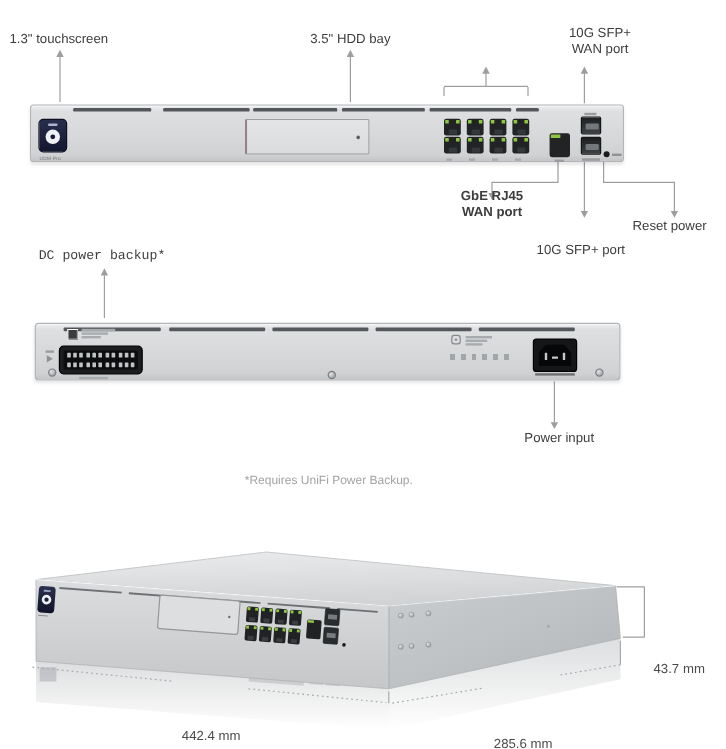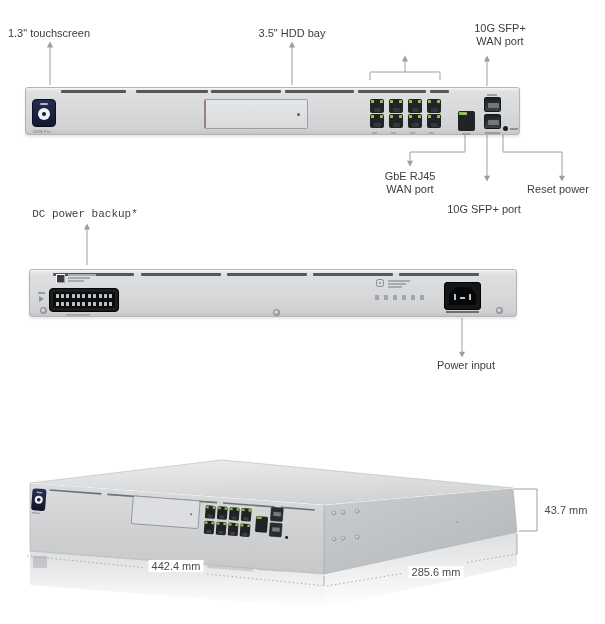--- a/index.html
+++ b/index.html
@@ -2,21 +2,21 @@
 <html><head>
 <meta charset="utf-8">
 <style>
   html,body{margin:0;padding:0;background:#fff;}
   #stage{position:relative;width:605px;height:624px;background:#fff;overflow:hidden;
          font-family:"Liberation Sans",sans-serif;}
   .callout-label{position:absolute;font-size:11px;line-height:13px;color:#3d3d3d;
                  text-align:center;transform:translateX(-50%);white-space:nowrap;z-index:3;}
   .muted{color:#a3a3a3;}
   .dim-label{position:absolute;font-size:11px;color:#4a4a4a;white-space:nowrap;z-index:3;
-             background:#fff;padding:0 3px;transform:translateX(-50%);}
+             background:#fff;padding:0 3px;transform:translateX(-50%);margin-top:48px;}
   svg.overlay{position:absolute;left:0;top:0;z-index:0;pointer-events:none;}
 
   
   .panel{position:absolute;z-index:1;border:1px solid #b3b5b8;border-radius:3px;
          background:linear-gradient(180deg,#eceeef 0%,#dddfe1 10%,#d6d8da 55%,#cfd1d3 90%,#c3c5c7 100%);
          box-shadow:inset 0 1px 0 #f3f4f5, 0 2px 3px rgba(0,0,0,.10);}
   #front-panel{left:25px;top:87px;width:493px;height:46px;}
   #rear-panel{left:29px;top:269px;width:486px;height:46px;}
   .vent{position:absolute;top:2px;height:2.5px;background:#54575b;border-radius:1px;}
   #rear-panel .vent{top:3px;}
@@ -215,28 +215,29 @@
       </g>
     </g>
   </svg>
 
   <div class="callout-label" style="left:49px;top:27px;">1.3" touchscreen</div>
   <div class="callout-label" style="left:292px;top:27px;">3.5" HDD bay</div>
   <div class="callout-label" style="left:500px;top:22px;">
     <div>10G SFP+</div>
     <div>WAN port</div>
   </div>
-  <div class="callout-label" style="left:410px;top:170px;">
+  <div class="callout-label" style="left:410px;top:158px;font-weight:bold;">
     <div>GbE RJ45</div>
     <div>WAN port</div>
   </div>
   <div class="callout-label" style="left:484px;top:183px;margin-top:20px;">10G SFP+ port</div>
   <div class="callout-label" style="left:558px;top:183px;">Reset power</div>
   <div class="callout-label" style="left:85px;top:208px;font-family:Liberation Mono, monospace;">DC power backup*</div>
   <div class="callout-label" style="left:466px;top:359px;">Power input</div>
+  <div class="callout-label muted" style="left:274px;top:394px;font-size:10px;">*Requires UniFi Power Backup.</div>
   <div class="dim-label" style="left:176px;top:560px;">442.4 mm</div>
   <div class="dim-label" style="left:436px;top:566px;">285.6 mm</div>
   <div class="dim-label" style="left:566px;top:504px;">43.7 mm</div>
 
   <div class="panel" id="front-panel">
     <div class="vent" style="left:35px;width:65px;"></div>
     <div class="vent" style="left:110px;width:72px;"></div>
     <div class="vent" style="left:185px;width:70px;"></div>
     <div class="vent" style="left:259px;width:69px;"></div>
     <div class="vent" style="left:332px;width:68px;"></div>

